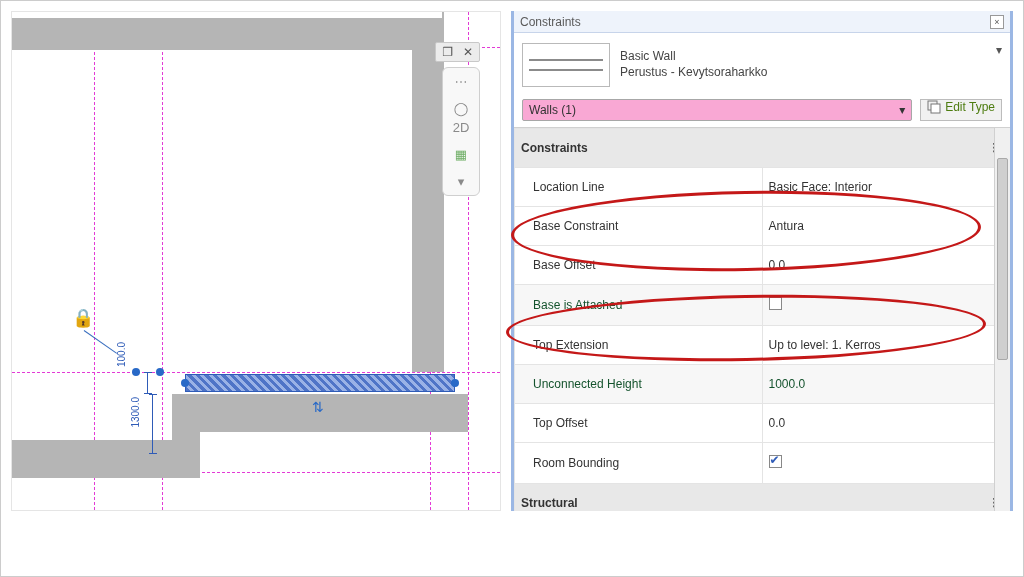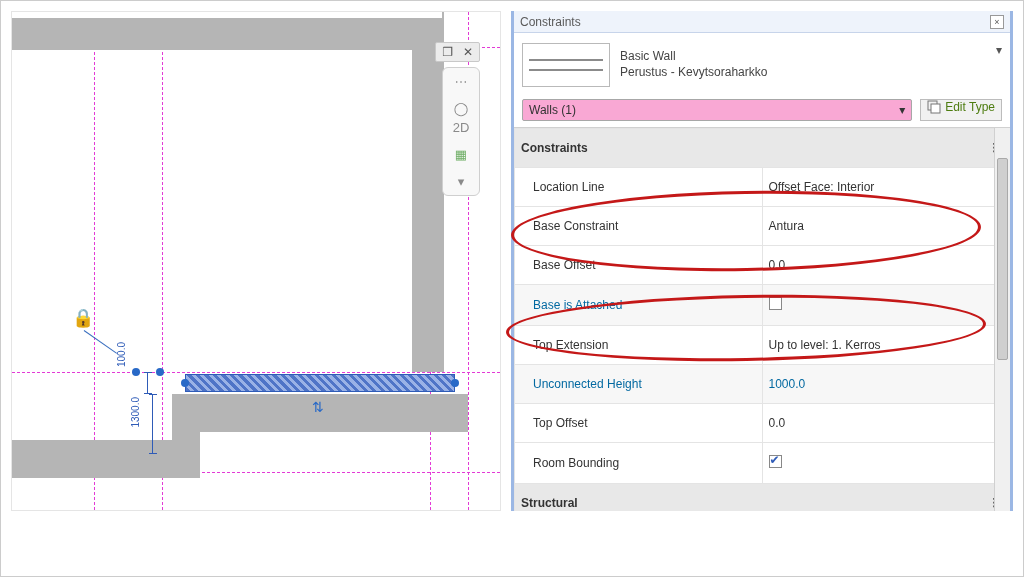--- a/index.html
+++ b/index.html
@@ -84,21 +84,21 @@
     .inst-row{display:flex; gap:8px; padding:2px 8px;}
     .inst-sel{flex:1; height:22px; border:1px solid #a7a7a7; border-radius:2px; background:#f9a8d4; padding:0 6px; display:flex;align-items:center;justify-content:space-between;}
     .edit-type{display:flex;align-items:flex-start;gap:4px;padding:0 6px;height:22px;border:1px solid #bcbcbc;background:#f1f1f1;border-radius:0;color:#4d7c0f;}
     .edit-type svg{width:14px;height:14px;}
 
     .grid{flex:1; overflow:hidden; position:relative; border-top:1px solid #d0d0d0; margin-top:4px;}
     .grid table{width:100%; border-collapse:collapse; table-layout:fixed;}
     .grid td{border:1px solid #e4e4e4; height:22px; padding:12px 6px; vertical-align:middle; white-space:nowrap; overflow:hidden; text-overflow:ellipsis;}
     .grid td:first-child{width:48%; padding-left:18px;}
     .grid tr.group td{background:#e8e8e8; font-weight:600; padding-left:6px;}
-    .grid .disabled td{color:#0369a1; background:#f7f7f7;}
+    .grid .disabled td{color:#14532d; background:#f7f7f7;}
     .chk{display:inline-block;width:13px;height:13px;border:1px solid #888;background:#fff;position:relative;}
     .chk.checked::after{content:"✔";position:absolute;left:0;top:-3px;font-size:12px;color:#2e5bb7;}
     .expand{float:right;color:#666;}
 
     
     .ellipse{position:absolute;border:3px solid #c41818;border-radius:50%;pointer-events:none;}
     .ellipse.e1{left:510px; top:190px; width:470px; height:80px; transform:rotate(-1deg);}
     .ellipse.e2{left:505px; top:294px; width:480px; height:66px; transform:rotate(-1deg);}
 
     .scrollbar{width:16px;background:#f0f0f0;border-left:1px solid #d0d0d0;position:absolute;right:0;top:0;bottom:0;}
@@ -190,21 +190,21 @@
     </div>
 
     <div class="grid">
       <table>
         <tbody id="gridbody">
             <tr class="group">
               <td colspan="2">Constraints<span class="expand">☰</span></td>
             </tr>
             <tr>
               <td>Location Line</td>
-              <td>Offset Face: Interior</td>
+              <td>Basic Face: Interior</td>
             </tr>
             <tr>
               <td>Base Constraint</td>
               <td>Antura</td>
             </tr>
             <tr>
               <td>Base Offset</td>
               <td>0.0</td>
             </tr>
             <tr class="disabled">

